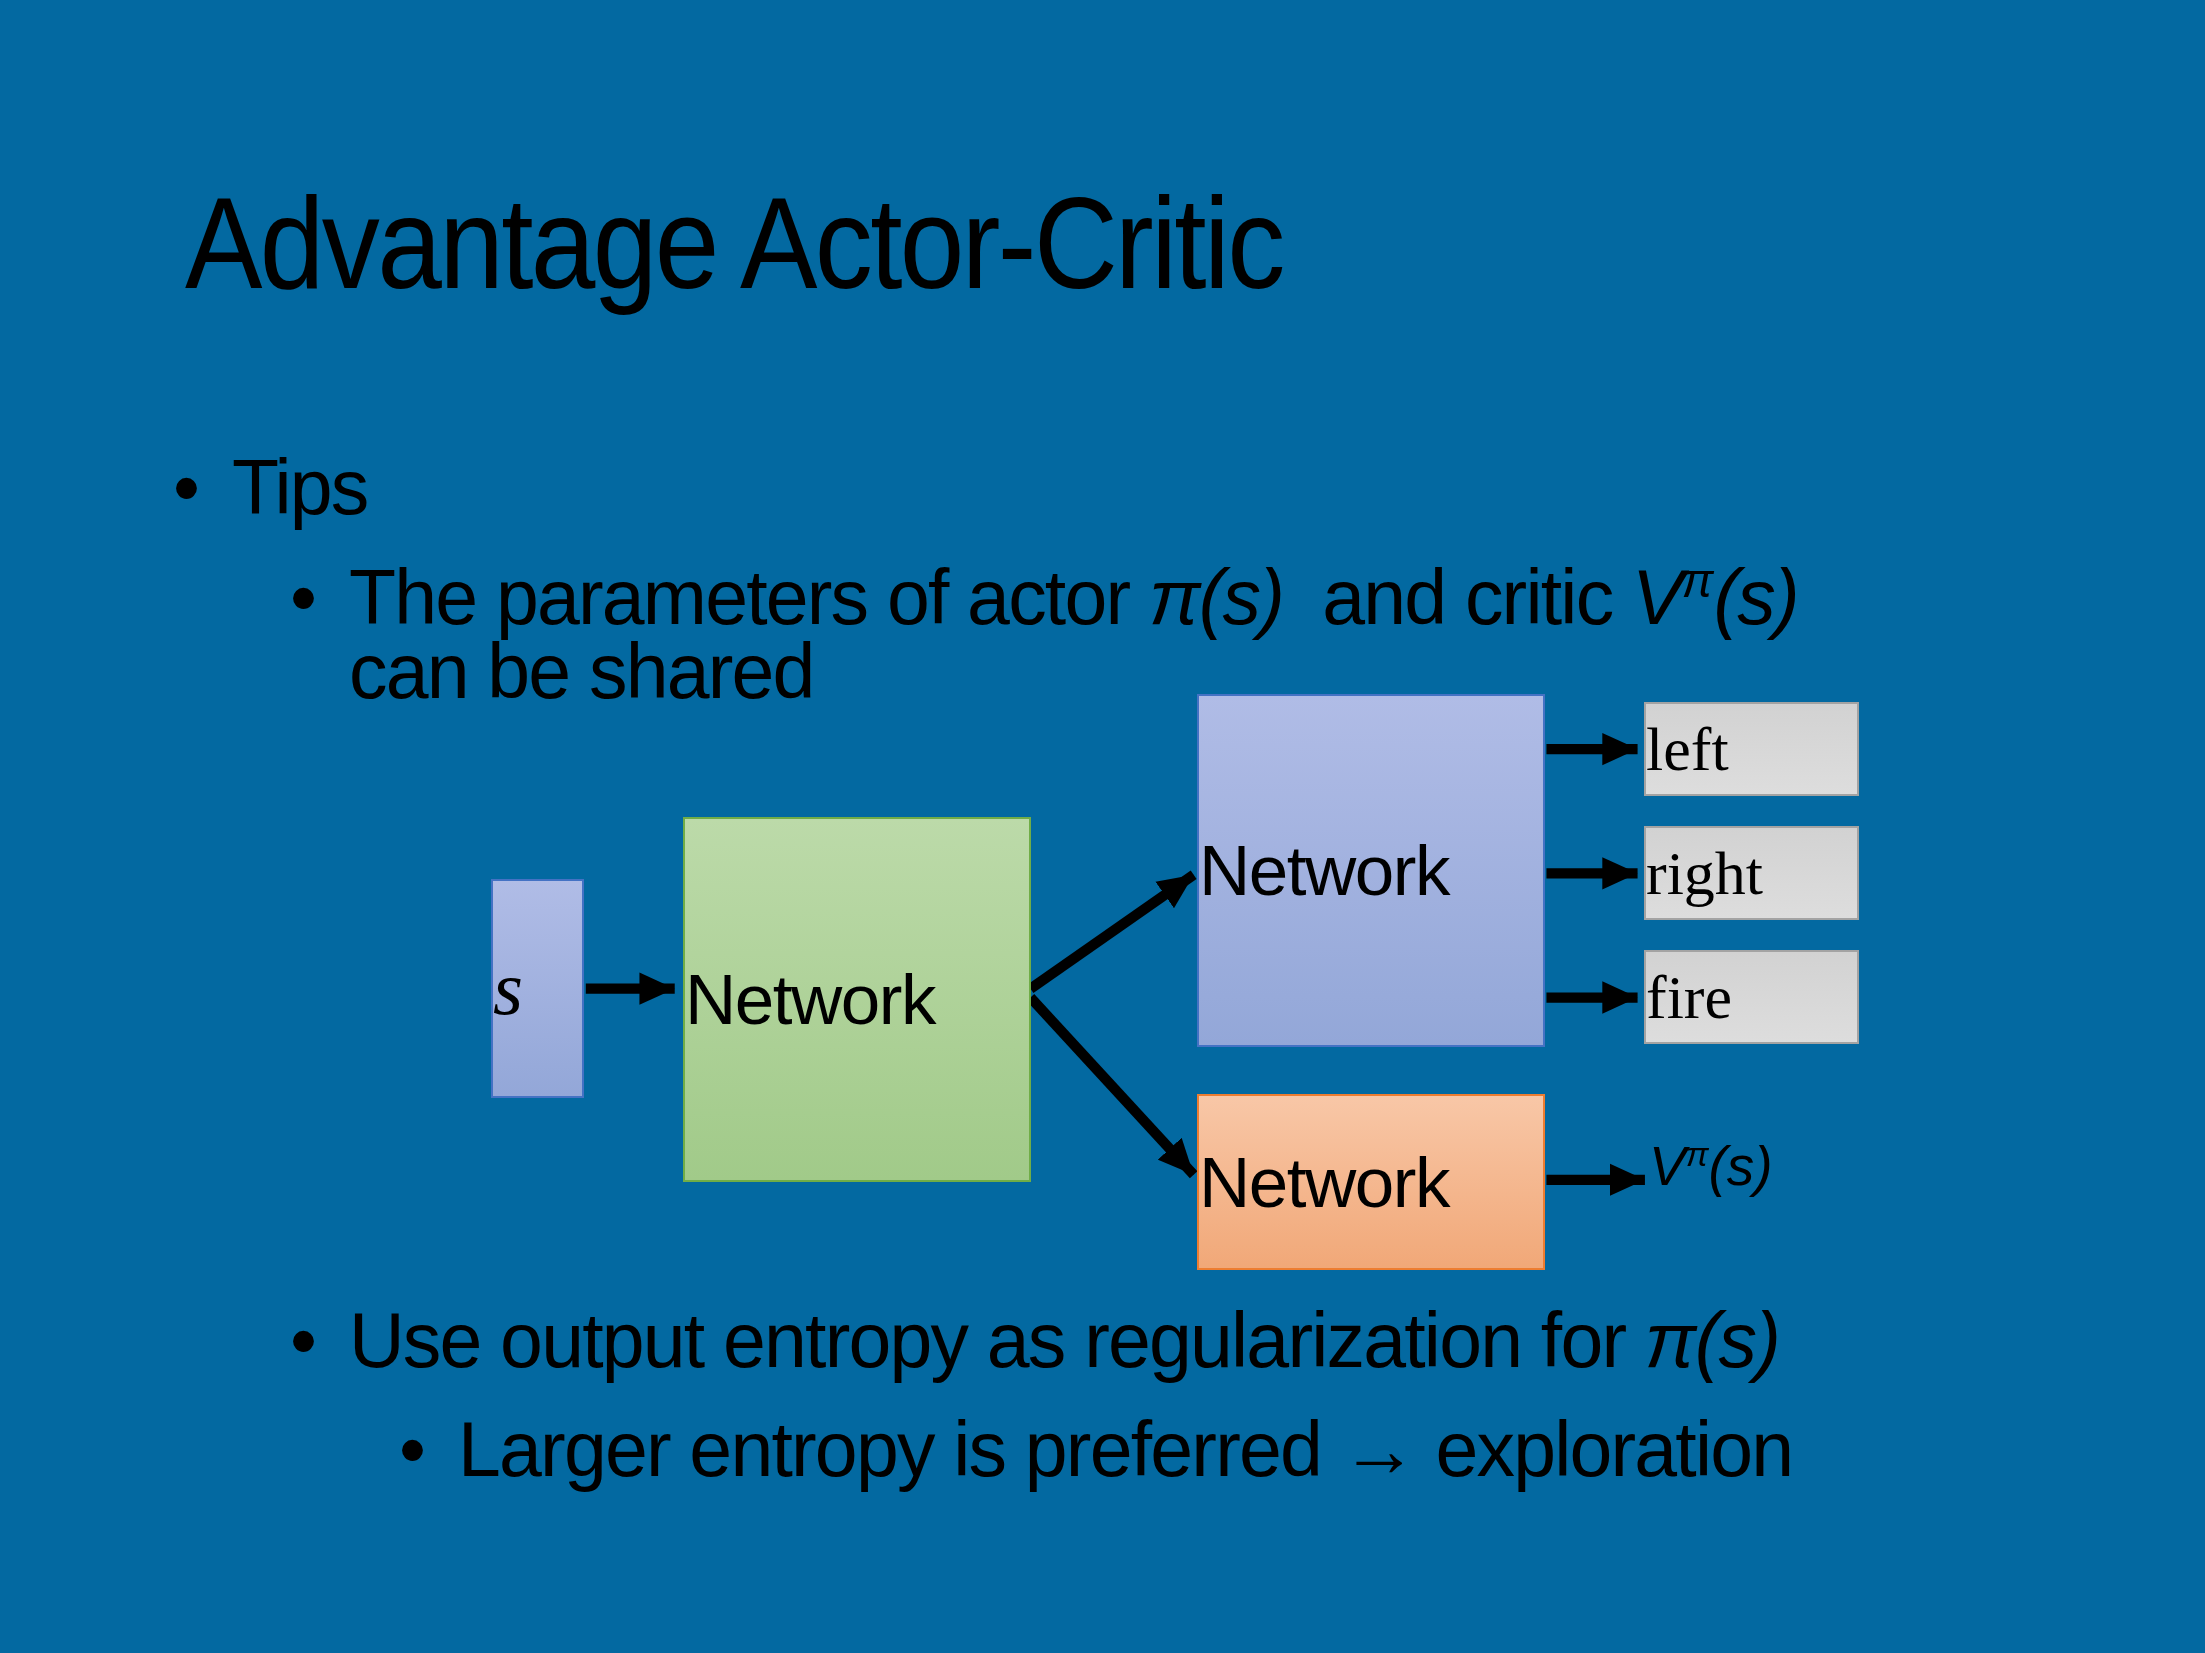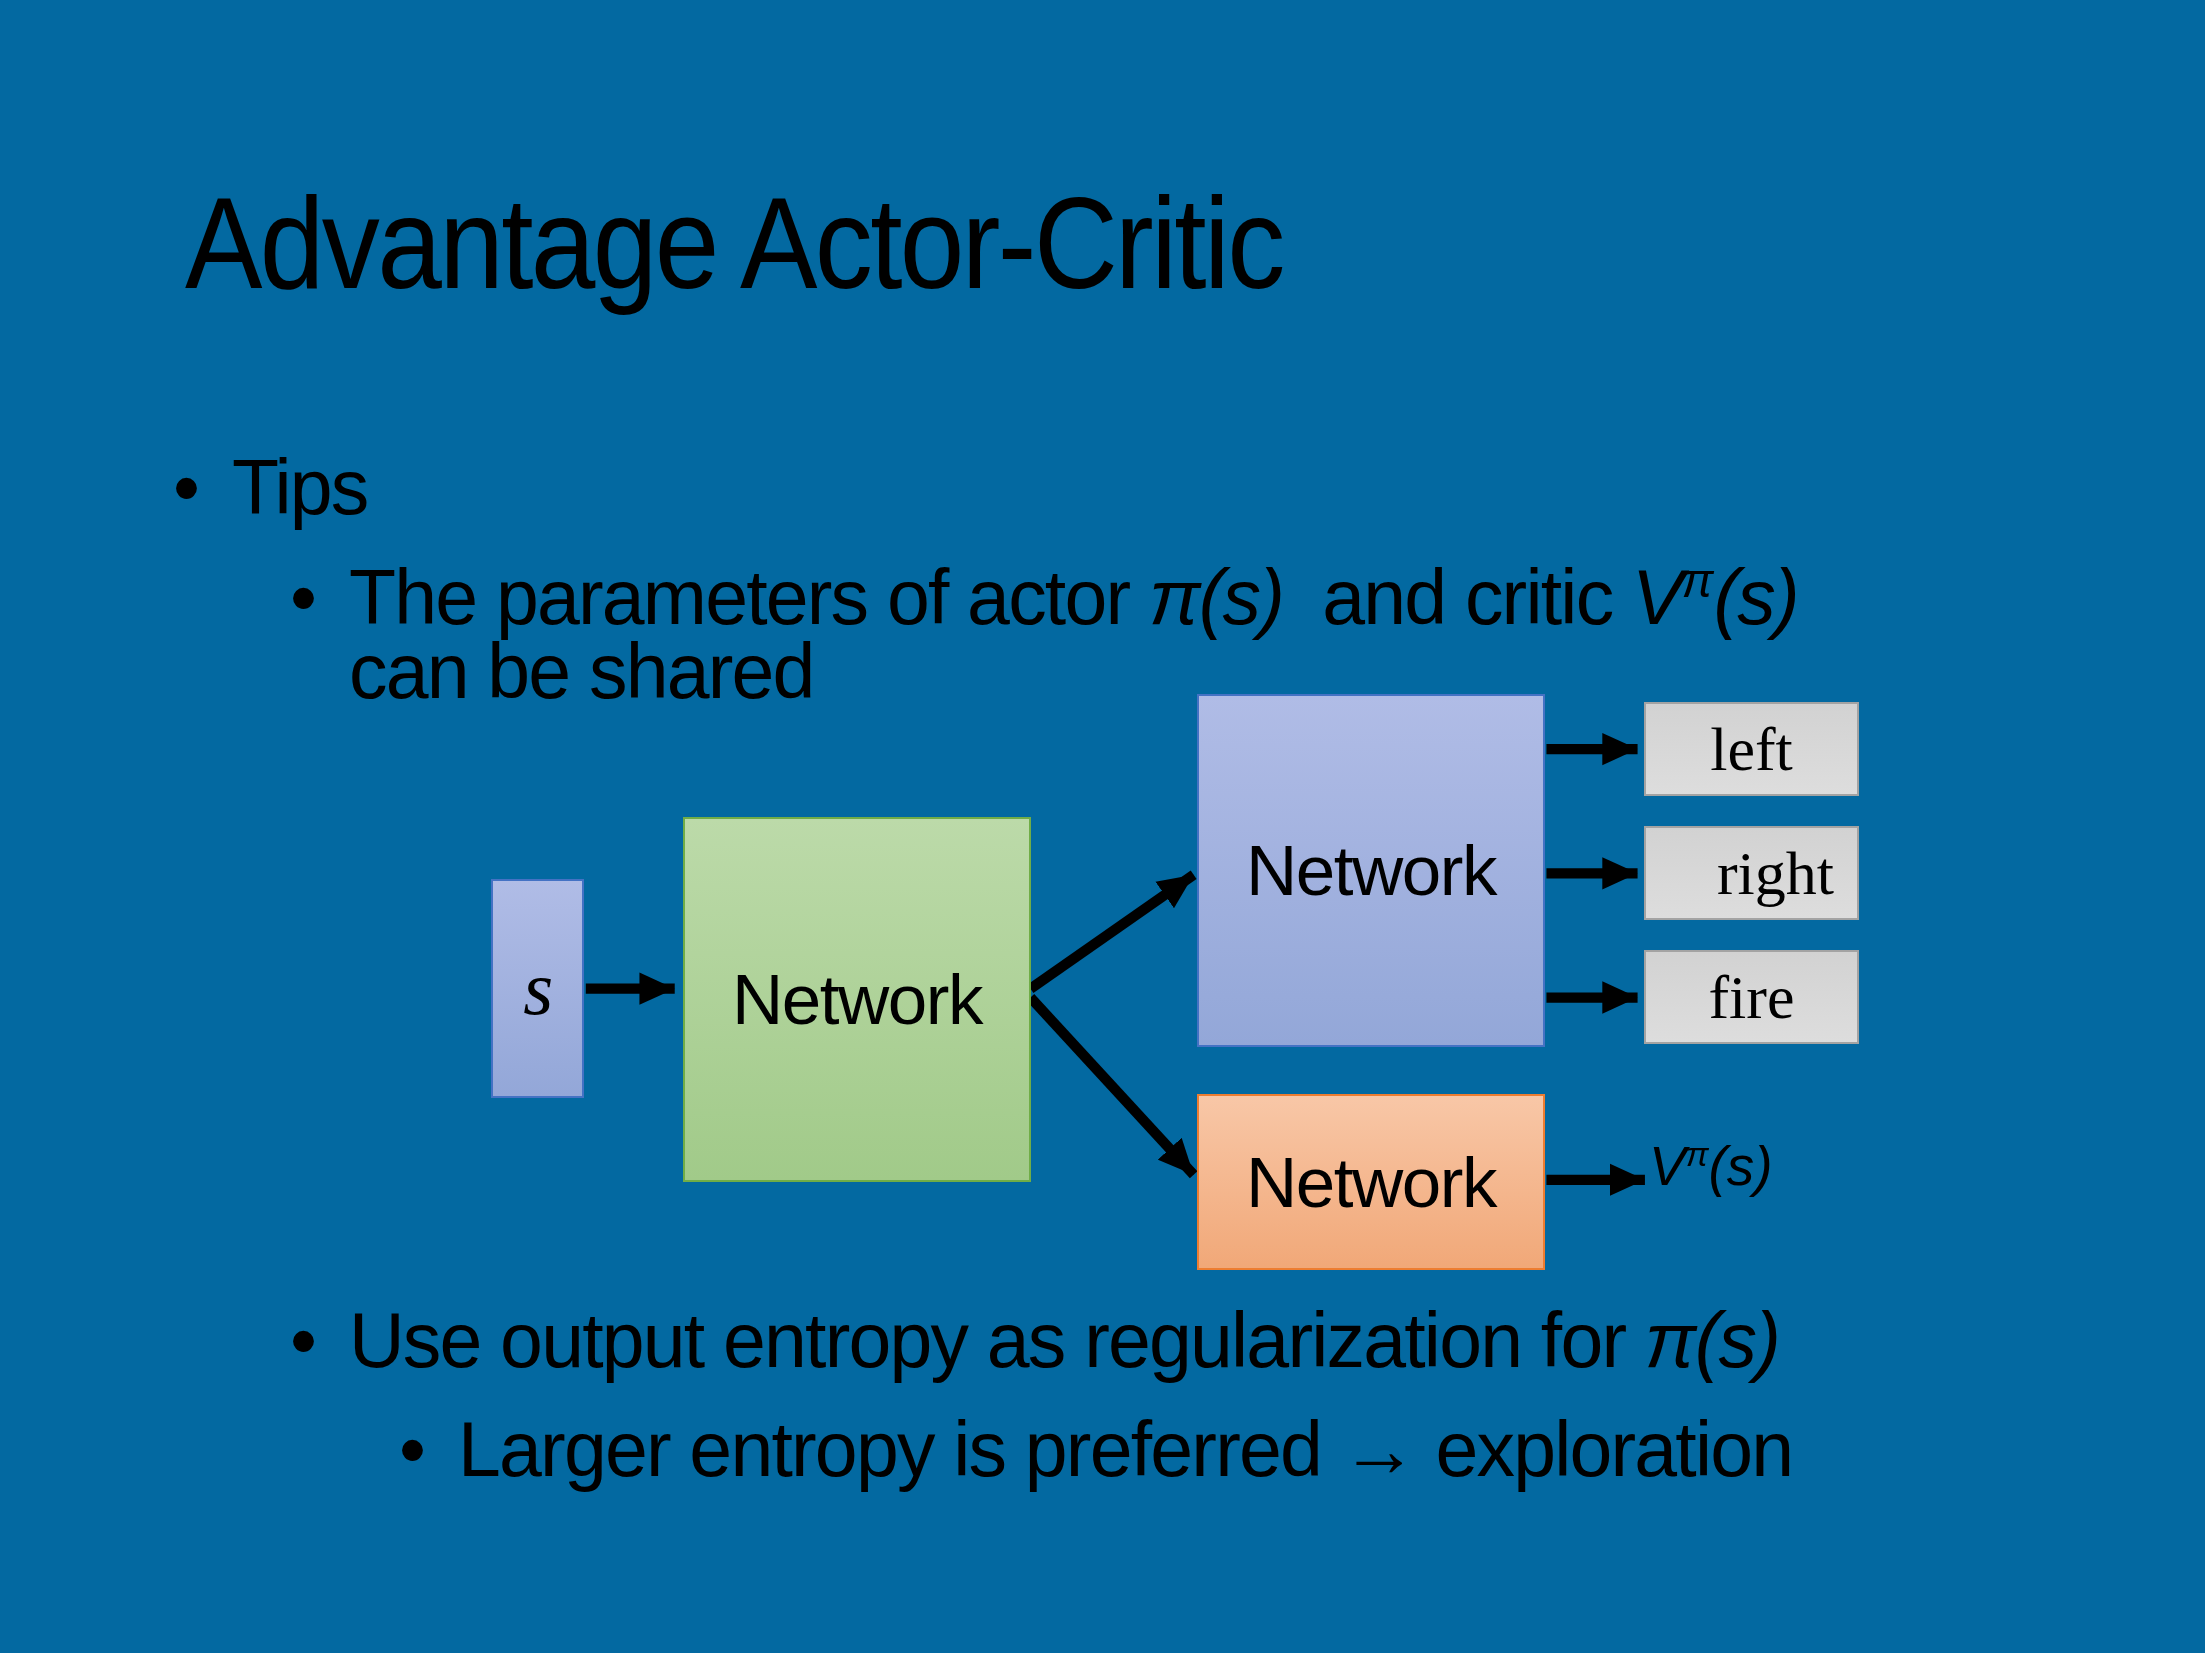--- a/index.html
+++ b/index.html
@@ -50,21 +50,21 @@
   #line-params{left:290px;top:557px;}
   #line-params2{left:349px;top:633px;}
   #line-entropy{left:290px;top:1302px;}
   #line-larger{left:399px;top:1411px;}
 
   .box{
     position:absolute;
     box-sizing:border-box;
     display:flex;
     align-items:center;
-    justify-content:center;
+    justify-content:flex-start;
   }
   .box .label{
     font-size:71px;
     letter-spacing:-1.5px;
     color:#000;
   }
   #state-box{
     left:491px;top:879px;width:93px;height:219px;
     background:linear-gradient(180deg,var(--blue_fill_top),var(--blue_fill_bottom));
     border:2.9px solid var(--blue_border);
@@ -93,21 +93,21 @@
     width:215px;height:94px;
     background:linear-gradient(180deg,var(--gray_fill_top),var(--gray_fill_bottom));
     border:2.9px solid var(--gray_border);
   }
   .action-box .label{
     font-family:"Liberation Serif",serif;
     font-size:62px;
     letter-spacing:0;
   }
   #action-left{left:1644px;top:702px;}
-  #action-right{left:1644px;top:826px;padding-left:48px;}
+  #action-right{left:1644px;top:826px;}
   #action-fire{left:1644px;top:950px;}
   #value-label{
     position:absolute;
     left:1649px;top:1134px;
     font-size:55px;
     white-space:nowrap;
   }
   #arrow-layer{
     position:absolute;
     left:0;top:0;width:2205px;height:1654px;

